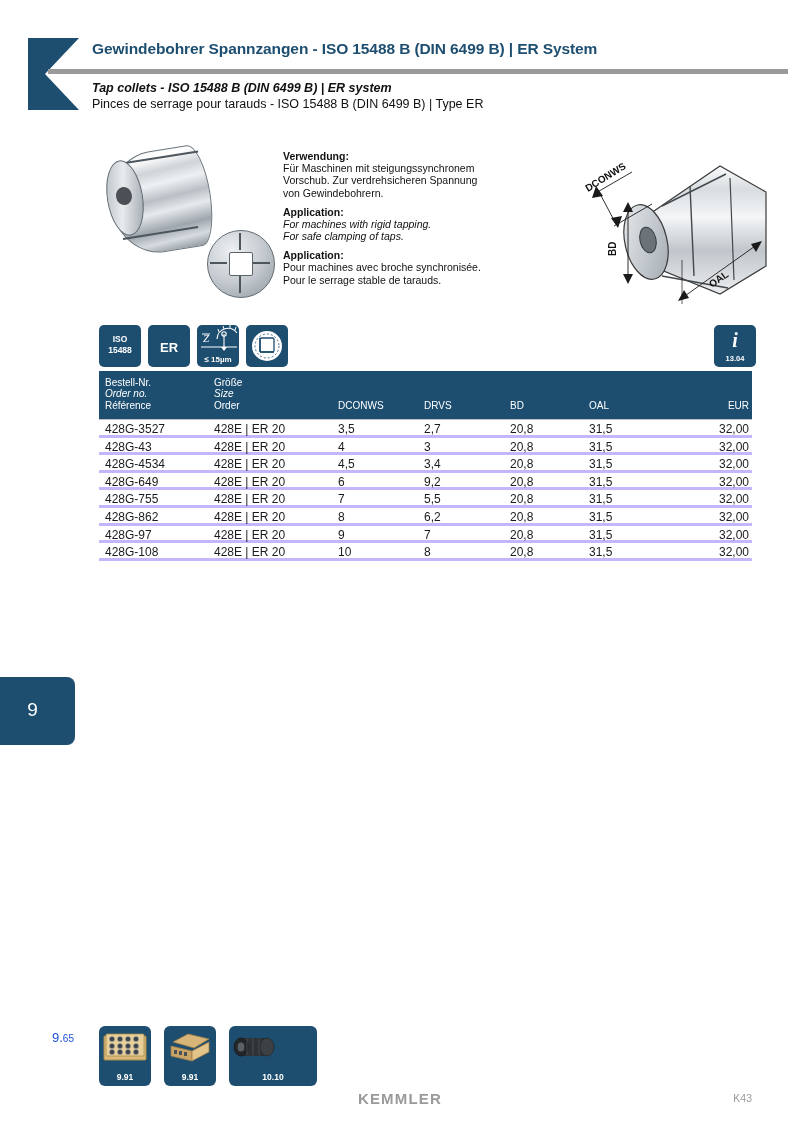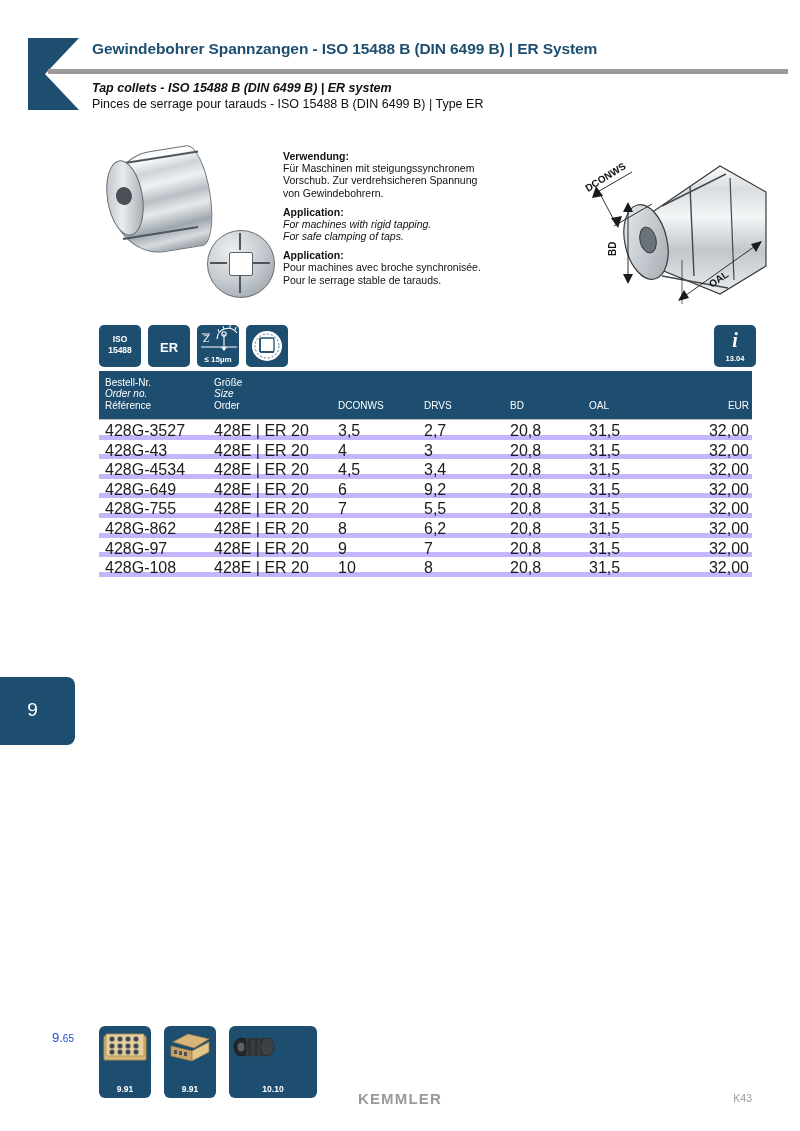--- a/index.html
+++ b/index.html
@@ -185,22 +185,22 @@
     color: #ffffff;
   }
   .thead .cell { position: absolute; font-size: 10px; line-height: 11.6px; }
   .thead .l1 { top: 6px; }
   .thead .l2 { top: 17px; font-style: italic; }
   .thead .l3 { top: 29px; text-align: center; }
   .thead .colhdr { top: 29px; font-size: 10px; }
   .trow {
     position: relative;
     height: 14.6px;
-    border-bottom: 5px solid #c4b5fd;
-    font-size: 16px;
+    border-bottom: 3px solid #c4b5fd;
+    font-size: 12px;
     color: #1b1b1b;
   }
   .trow:first-child { border-top: 1px solid #b9bdc1; }
   .trow .cell { position: absolute; top: 2px; white-space: nowrap; }
   .c-ref  { left: 6px; }
   .c-size { left: 115px; }
   .c-dcon { left: 239px; }
   .c-drvs { left: 325px; }
   .c-bd   { left: 411px; }
   .c-oal  { left: 490px; }
@@ -221,21 +221,21 @@
     text-align: center;
     color: #ffffff;
     font-size: 19px;
   }
 
   
   .reftiles { position: absolute; left: 99px; top: 1026px; }
   .reftile {
     position: absolute;
     top: 0;
-    width: 52px; height: 72px;
+    width: 52px; height: 60px;
     background: #1d4e70;
     border-radius: 6px;
   }
   .reftile .pic { position: absolute; left: 4px; top: 4px; width: 44px; height: 34px; overflow: hidden; border-radius: 2px; }
   .reftile .cap {
     position: absolute;
     left: 0; right: 0; bottom: 4px;
     text-align: center;
     color: #ffffff;
     font-size: 8.5px;

